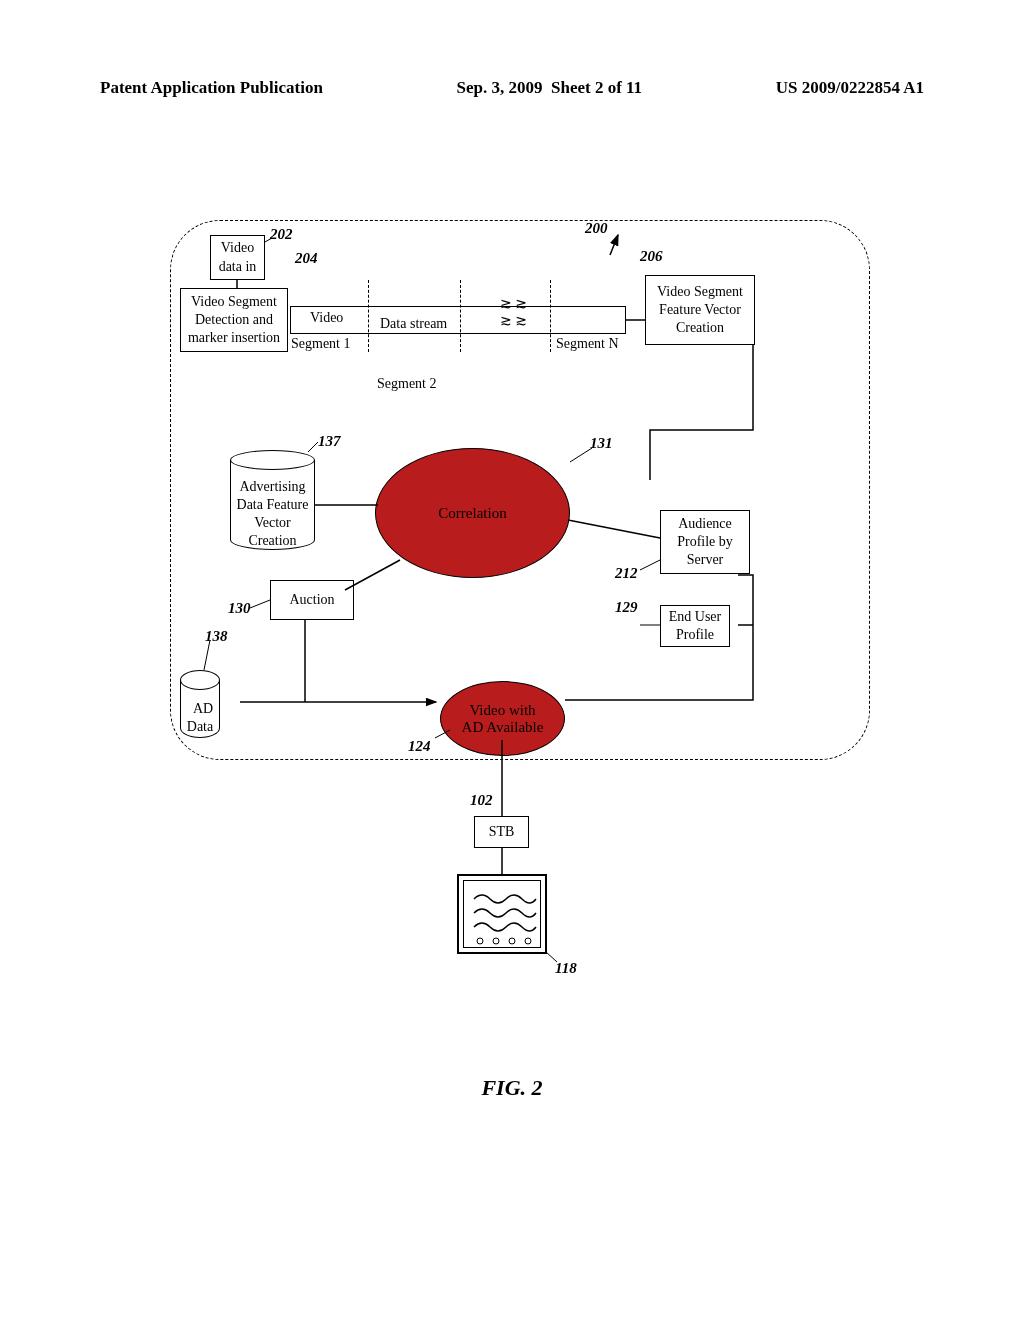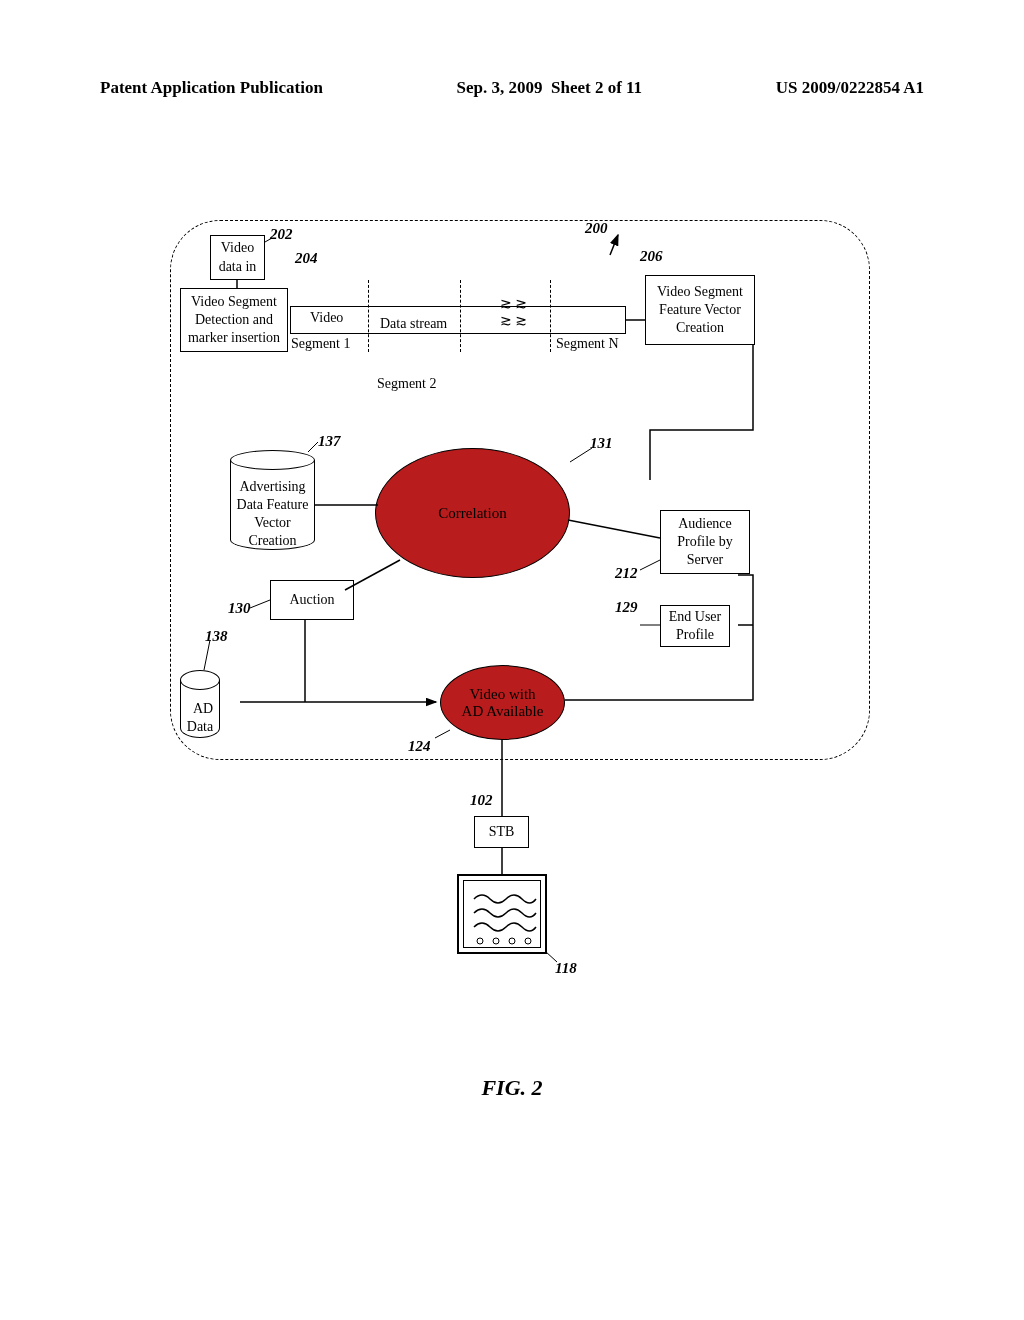--- a/index.html
+++ b/index.html
@@ -102,21 +102,21 @@
       <span>Auction</span>
     </div>
 
   <div class="cylinder" style="left:30px; top:450px; width:40px; height:68px;text-align:right;">
     <div class="cyl-top"></div>
     <div class="cyl-body"></div>
     <div class="cyl-text" style="white-space:pre-line">AD
 Data</div>
   </div>
 
-  <div class="circle" style="left:290px; top:445px; width:125px; height:75px;">
+  <div class="circle" style="left:290px; top:461px; width:125px; height:75px;">
       <span style="white-space:pre-line">Video with
 AD Available</span>
     </div>
 
   <div class="box" style="left:324px; top:596px; width:55px; height:32px;">
       <span>STB</span>
     </div>
 
   <div class="tv-outer" style="left:307px; top:654px; width:90px; height:80px;">
     <div class="tv-inner" style="left:4px; top:4px; right:4px; bottom:4px; position:absolute;">

